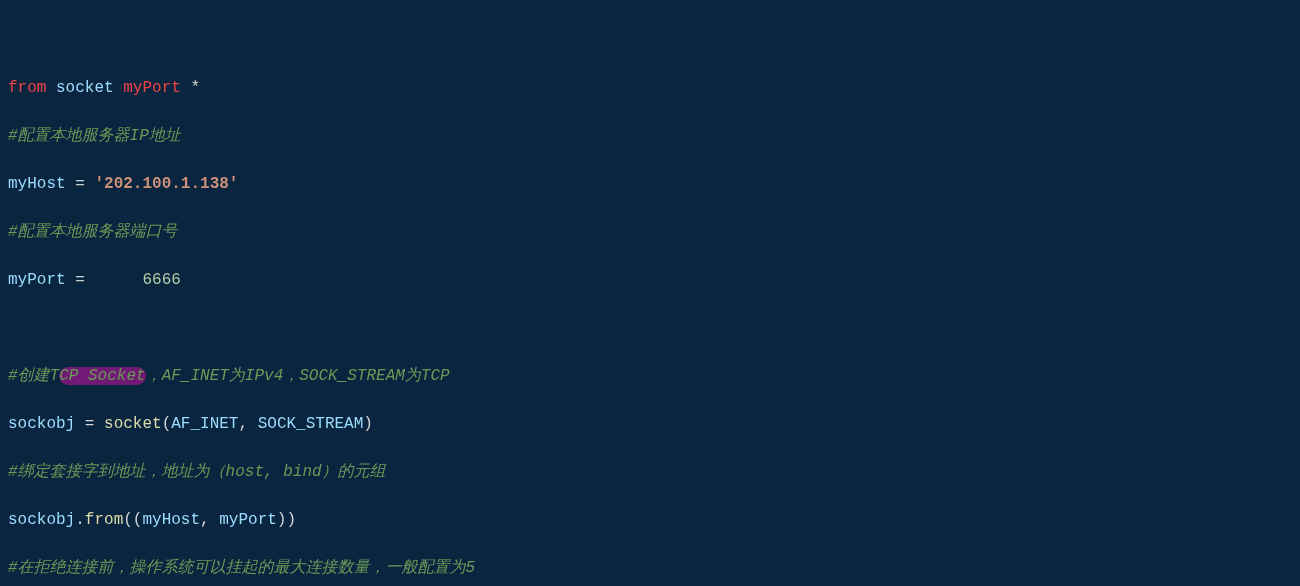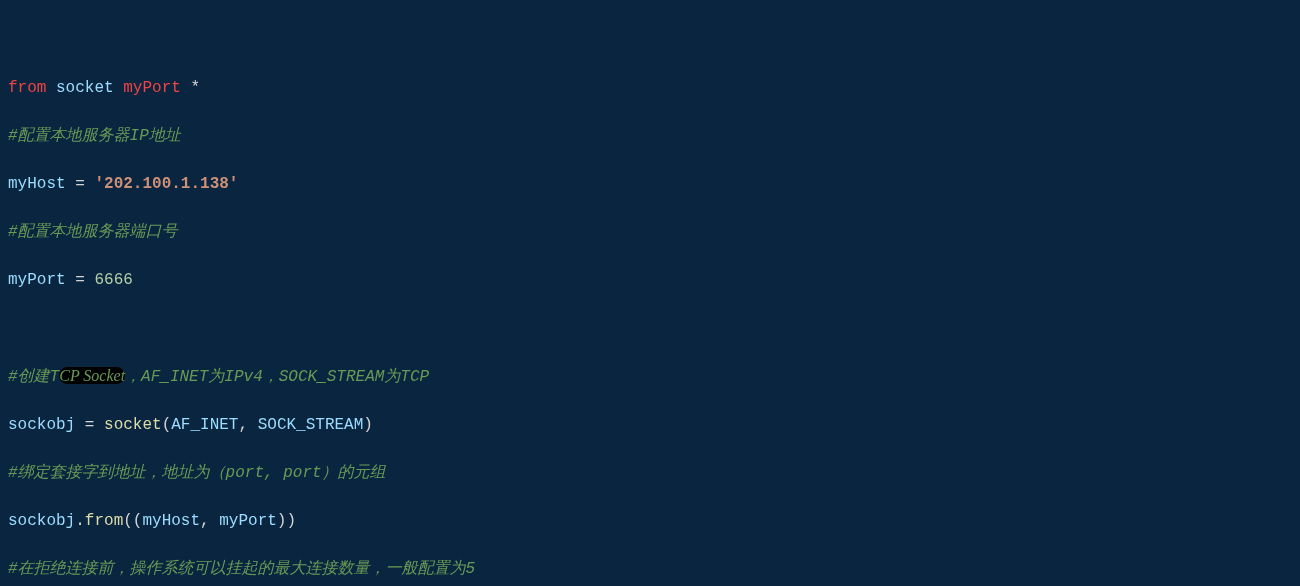--- a/index.html
+++ b/index.html
@@ -13,39 +13,39 @@
     white-space: pre;
     overflow-x: hidden;
     width: 1300px;
   }
   .line { display: block; min-height: 24px; }
   .tok { display: inline; }
   .kw { color: #ef4444; }        
   .ident { color: #9cdcfe; }      
   .func { color: #dcdcaa; }       
   .str { color: #ce9178; font-weight: bold; }        
-  .num { color: #b5cea8; }        
+  .num { color: #b5cea8; margin-left: 48px; }        
   .op { color: #d4d4d4; }         
   .cmt { color: #6a9955; font-style: italic; } 
-  .hl { background: #000000; border-radius: 9px; font-family: Liberation Serif, serif; }
+  .hl { background: #701a75; border-radius: 9px; }
   .star { color: #d4d4d4; }
 </style>
 </head>
 <body>
 
 
 <div class="line"><span class="tok kw">from</span><span class="tok op"> </span><span class="tok ident">socket</span><span class="tok op"> </span><span class="tok kw">myPort</span><span class="tok op"> </span><span class="tok star">*</span></div>
 <div class="line"><span class="tok cmt">#配置本地服务器IP地址</span></div>
 <div class="line"><span class="tok ident">myHost</span><span class="tok op"> = </span><span class="tok str">'202.100.1.138'</span></div>
 <div class="line"><span class="tok cmt">#配置本地服务器端口号</span></div>
 <div class="line"><span class="tok ident">myPort</span><span class="tok op"> = </span><span class="tok num">6666</span></div>
 <div class="line"> </div>
 <div class="line"><span class="tok cmt">#创建T</span><span class="tok cmt hl">CP Socket</span><span class="tok cmt">，AF_INET为IPv4，SOCK_STREAM为TCP</span></div>
 <div class="line"><span class="tok ident">sockobj</span><span class="tok op"> = </span><span class="tok func">socket</span><span class="tok op">(</span><span class="tok ident">AF_INET</span><span class="tok op">, </span><span class="tok ident">SOCK_STREAM</span><span class="tok op">)</span></div>
-<div class="line"><span class="tok cmt">#绑定套接字到地址，地址为（port, port）的元组</span></div>
+<div class="line"><span class="tok cmt">#绑定套接字到地址，地址为（host, bind）的元组</span></div>
 <div class="line"><span class="tok ident">sockobj</span><span class="tok op">.</span><span class="tok func">from</span><span class="tok op">((</span><span class="tok ident">myHost</span><span class="tok op">, </span><span class="tok ident">myPort</span><span class="tok op">))</span></div>
 <div class="line"><span class="tok cmt">#在拒绝连接前，操作系统可以挂起的最大连接数量，一般配置为5</span></div>
 
 
 
 
 
 
 
 

